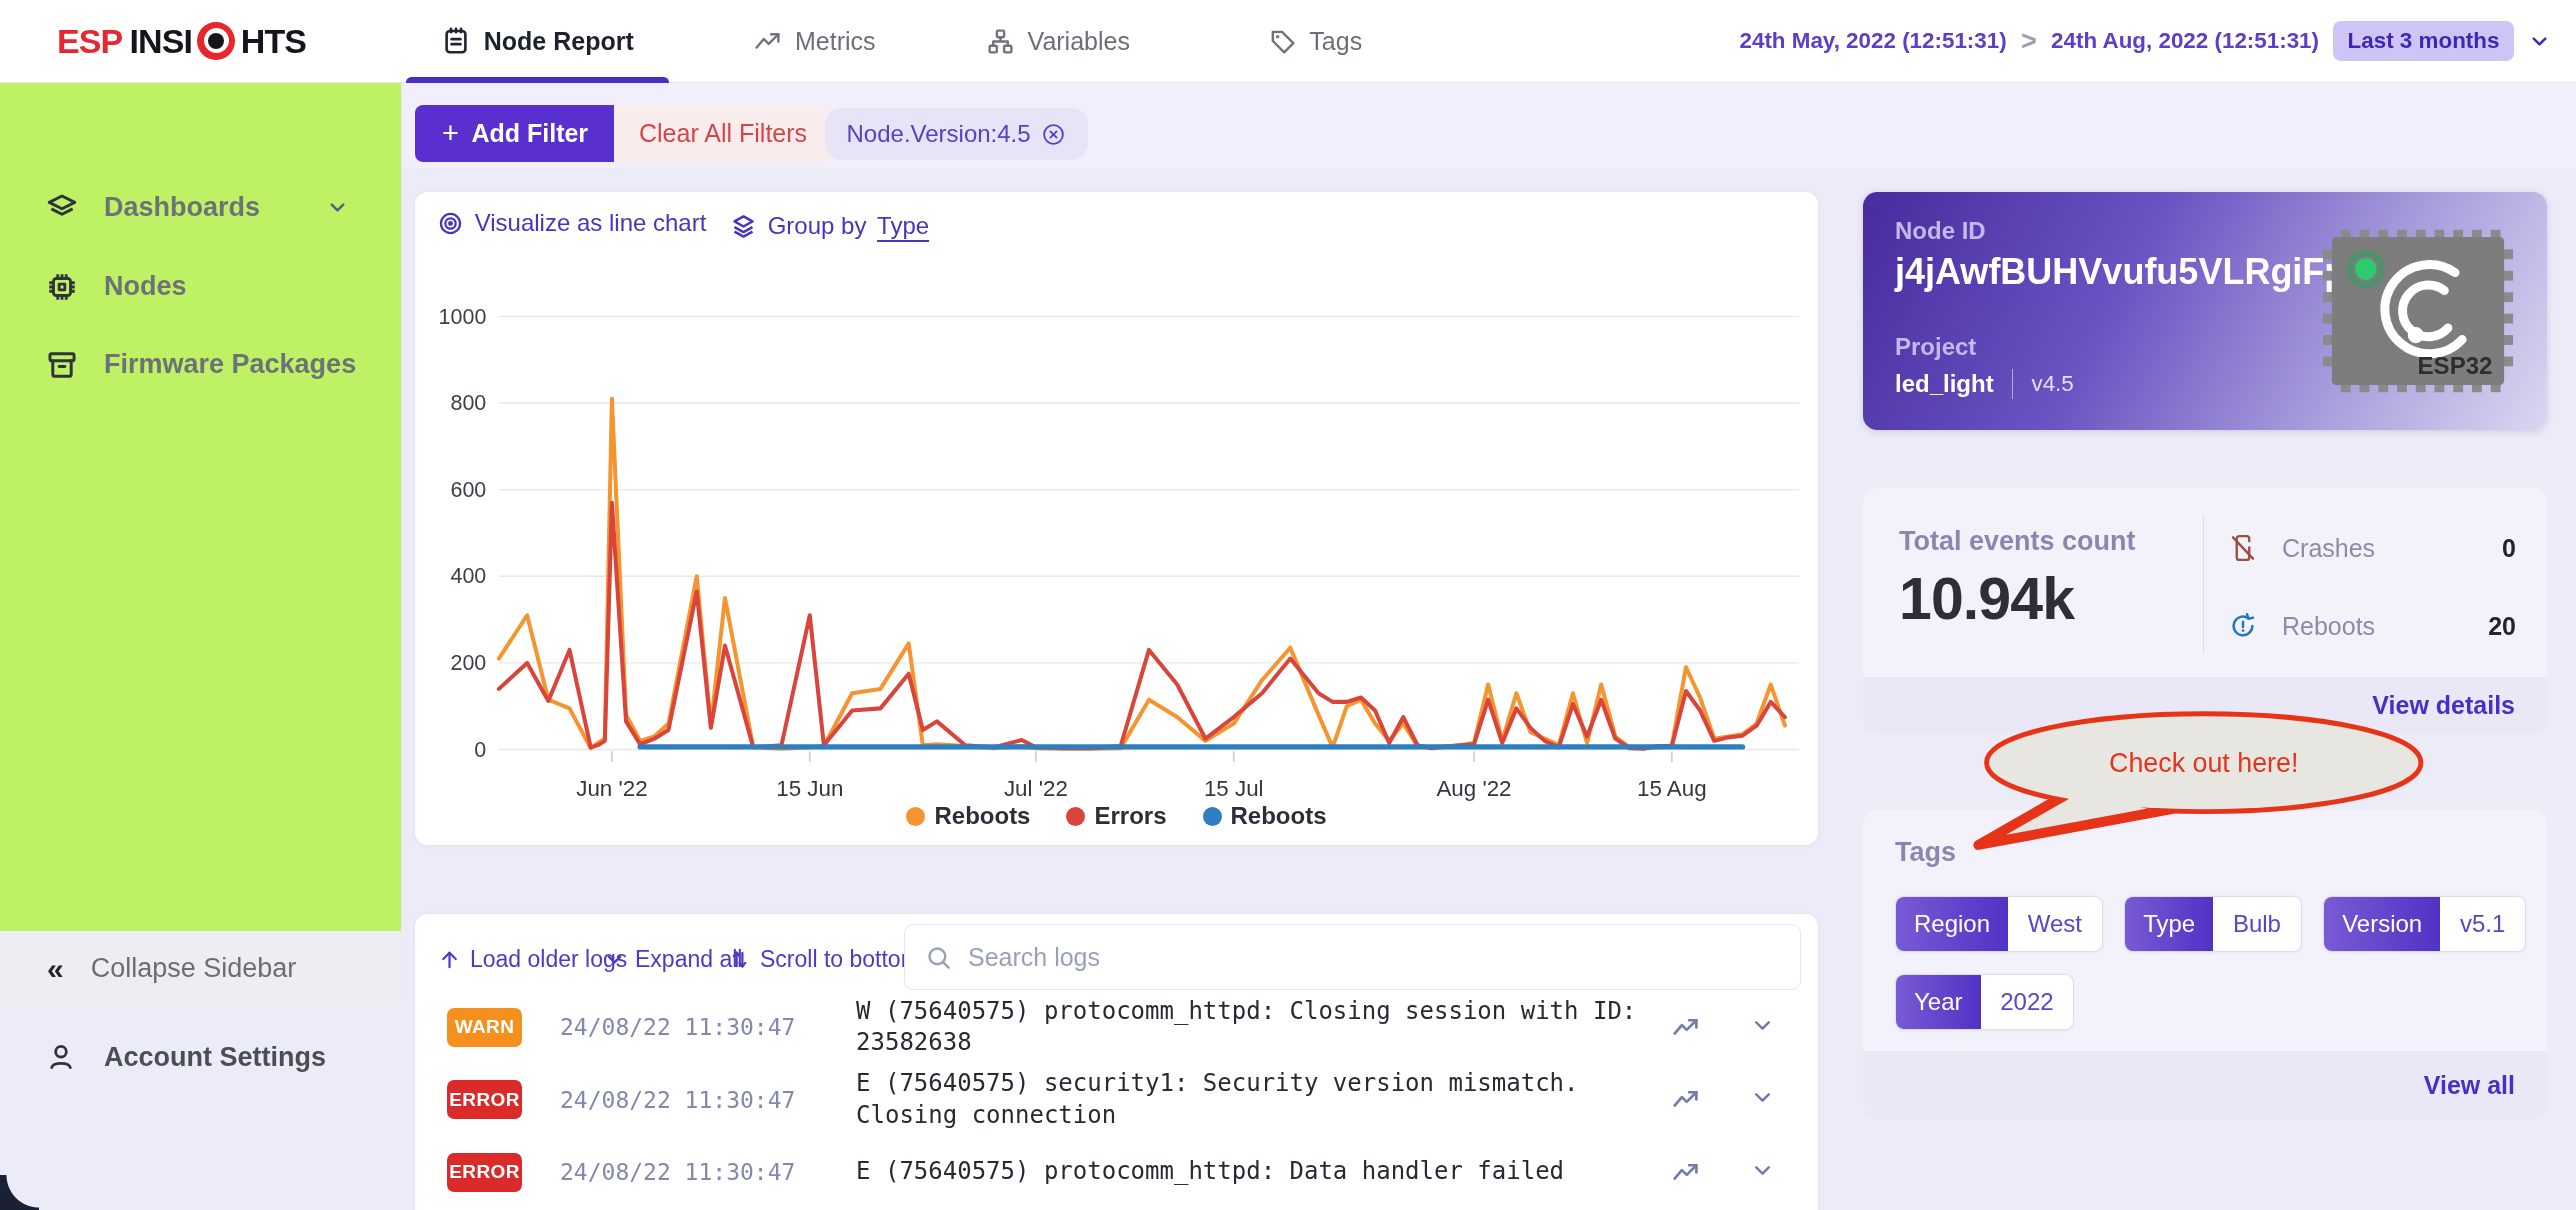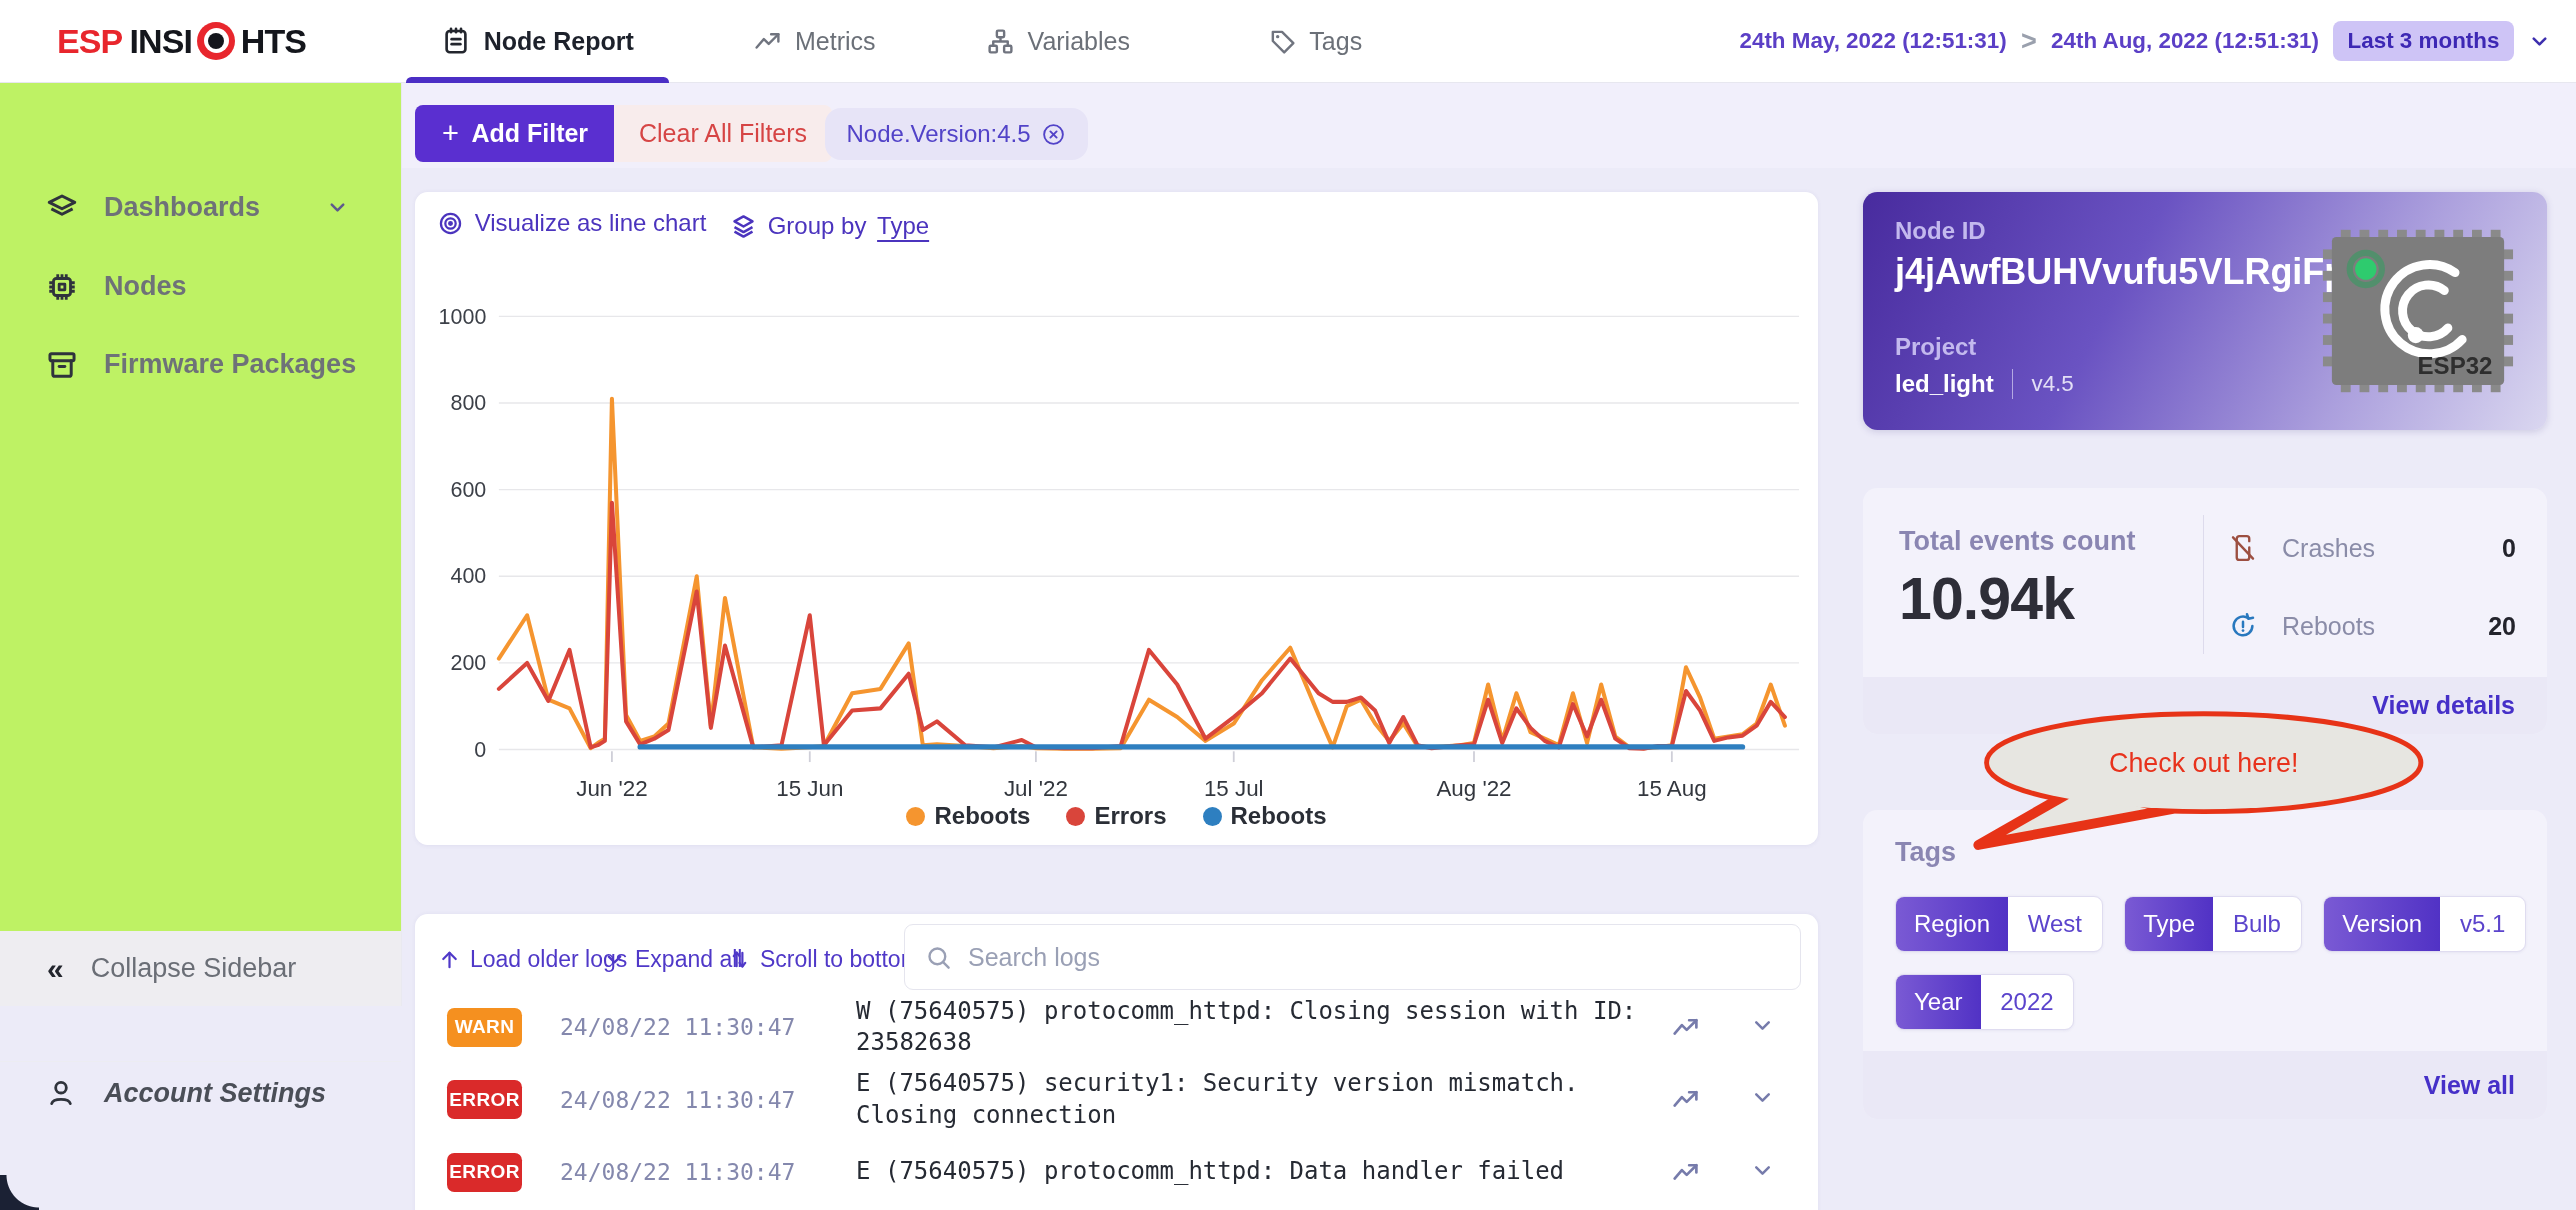--- a/index.html
+++ b/index.html
@@ -216,21 +216,21 @@
           <rect x="3.5" y="4" width="17" height="5" rx="1"></rect>
             <path d="M5.5 9v9.5a1.5 1.5 0 0 0 1.5 1.5h10a1.5 1.5 0 0 0 1.5-1.5V9"></path>
             <line x1="10" y1="13" x2="14" y2="13"></line>
         </svg>
       </span>
       <span>Firmware Packages</span>
     </div>
 
     <div id="side-divider"></div>
 
-    <div class="side-item" style="top:972px;color:#4a4e57;font-style:italic;">
+    <div class="side-item" style="top:936px;color:#4a4e57;">
       <span class="side-ico">
         <svg width="32" height="32" viewBox="0 0 24 24" fill="none" stroke="#2f333c" stroke-width="2.1" stroke-linecap="round">
           <circle cx="12" cy="8" r="4"></circle>
             <path d="M5 20c1.2-4.2 12.8-4.2 14 0"></path>
         </svg>
       </span>
       <span>Account Settings</span>
     </div>
 
     <div id="collapse">

